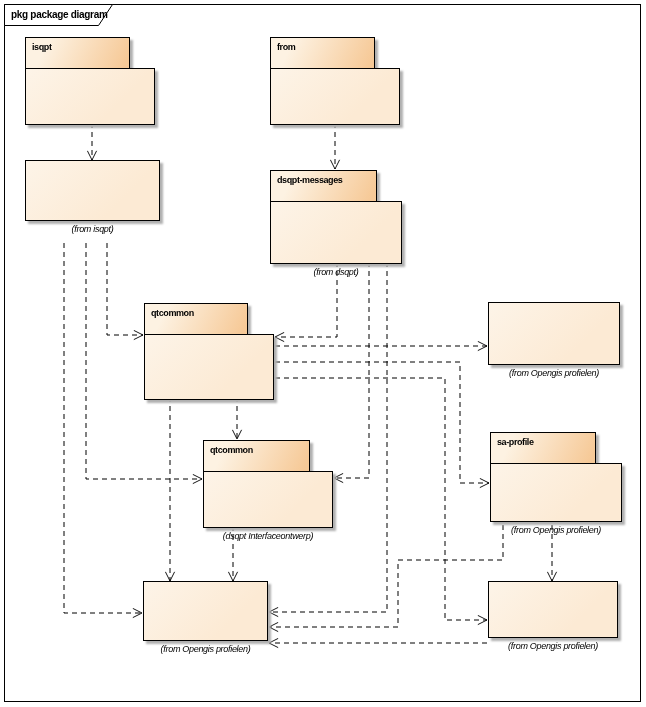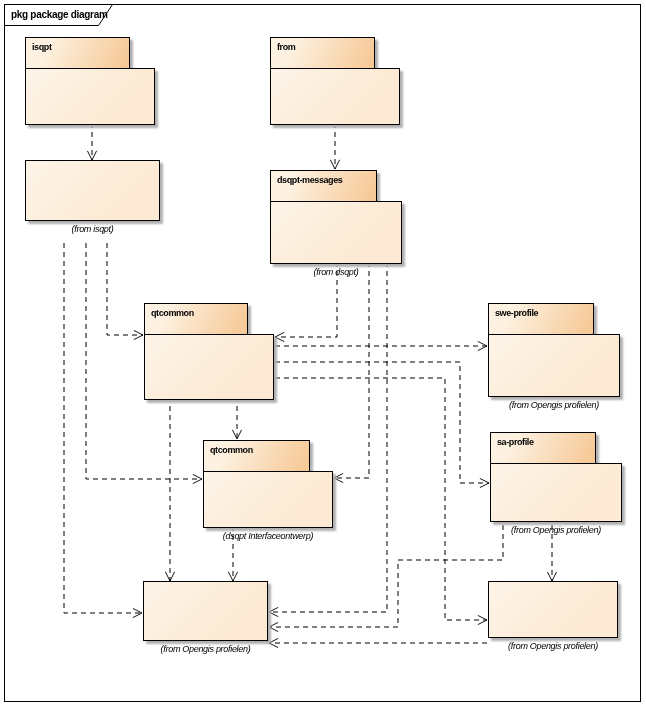--- a/index.html
+++ b/index.html
@@ -106,23 +106,20 @@
   </div>
 
   <div class="pkg" style="left:144px;top:303px;width:130px">
     <div class="tab" style="width:104px">
       <span>qtcommon</span>
     </div>
     <div class="body" style="width:130px;height:66px"></div>
   </div>
 
   <div class="pkg" style="left:488px;top:303px;width:132px">
-    <div class="tab" style="width:106px">
-      <span>swe-profile</span>
-    </div>
     <div class="body" style="width:132px;height:63px"></div>
     <div class="from">(from Opengis profielen)</div>
   </div>
 
   <div class="pkg" style="left:203px;top:440px;width:130px">
     <div class="tab" style="width:107px">
       <span>qtcommon</span>
     </div>
     <div class="body" style="width:130px;height:57px"></div>
     <div class="from">(dsqpt Interfaceontwerp)</div>

